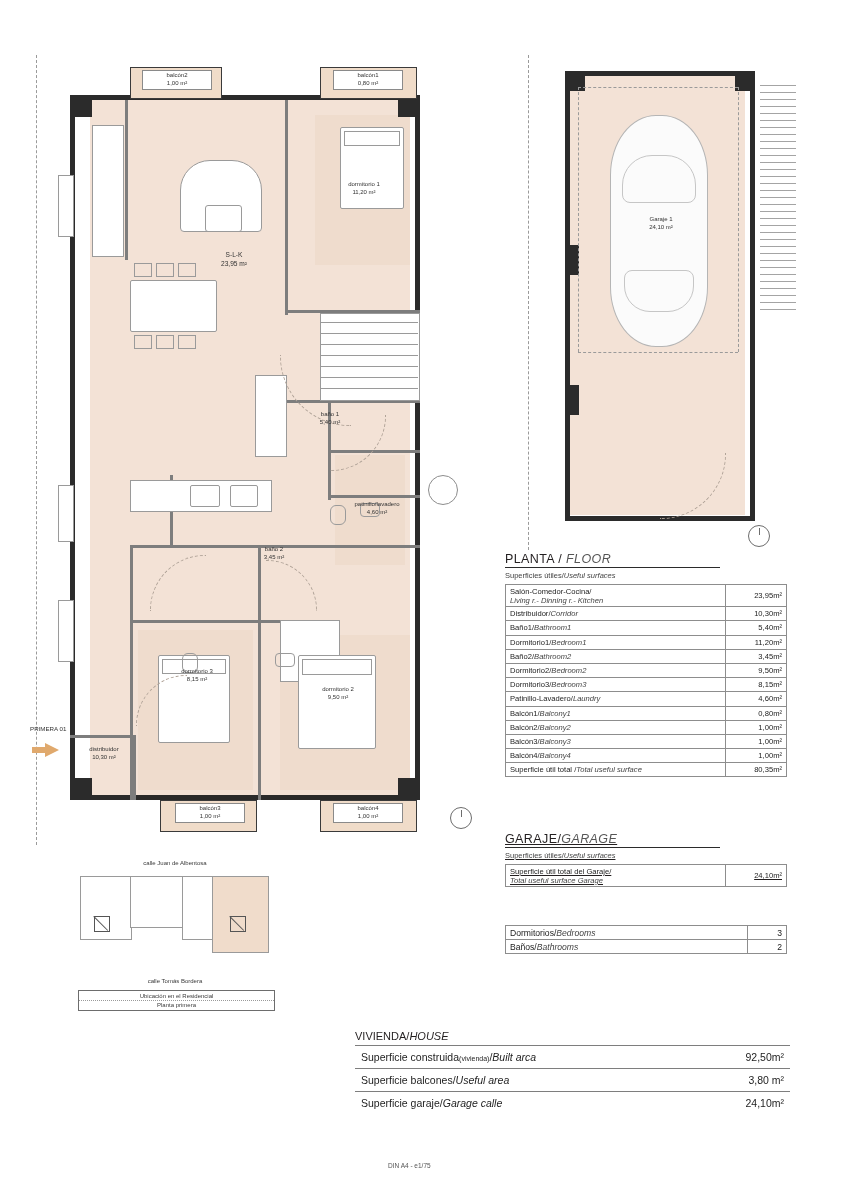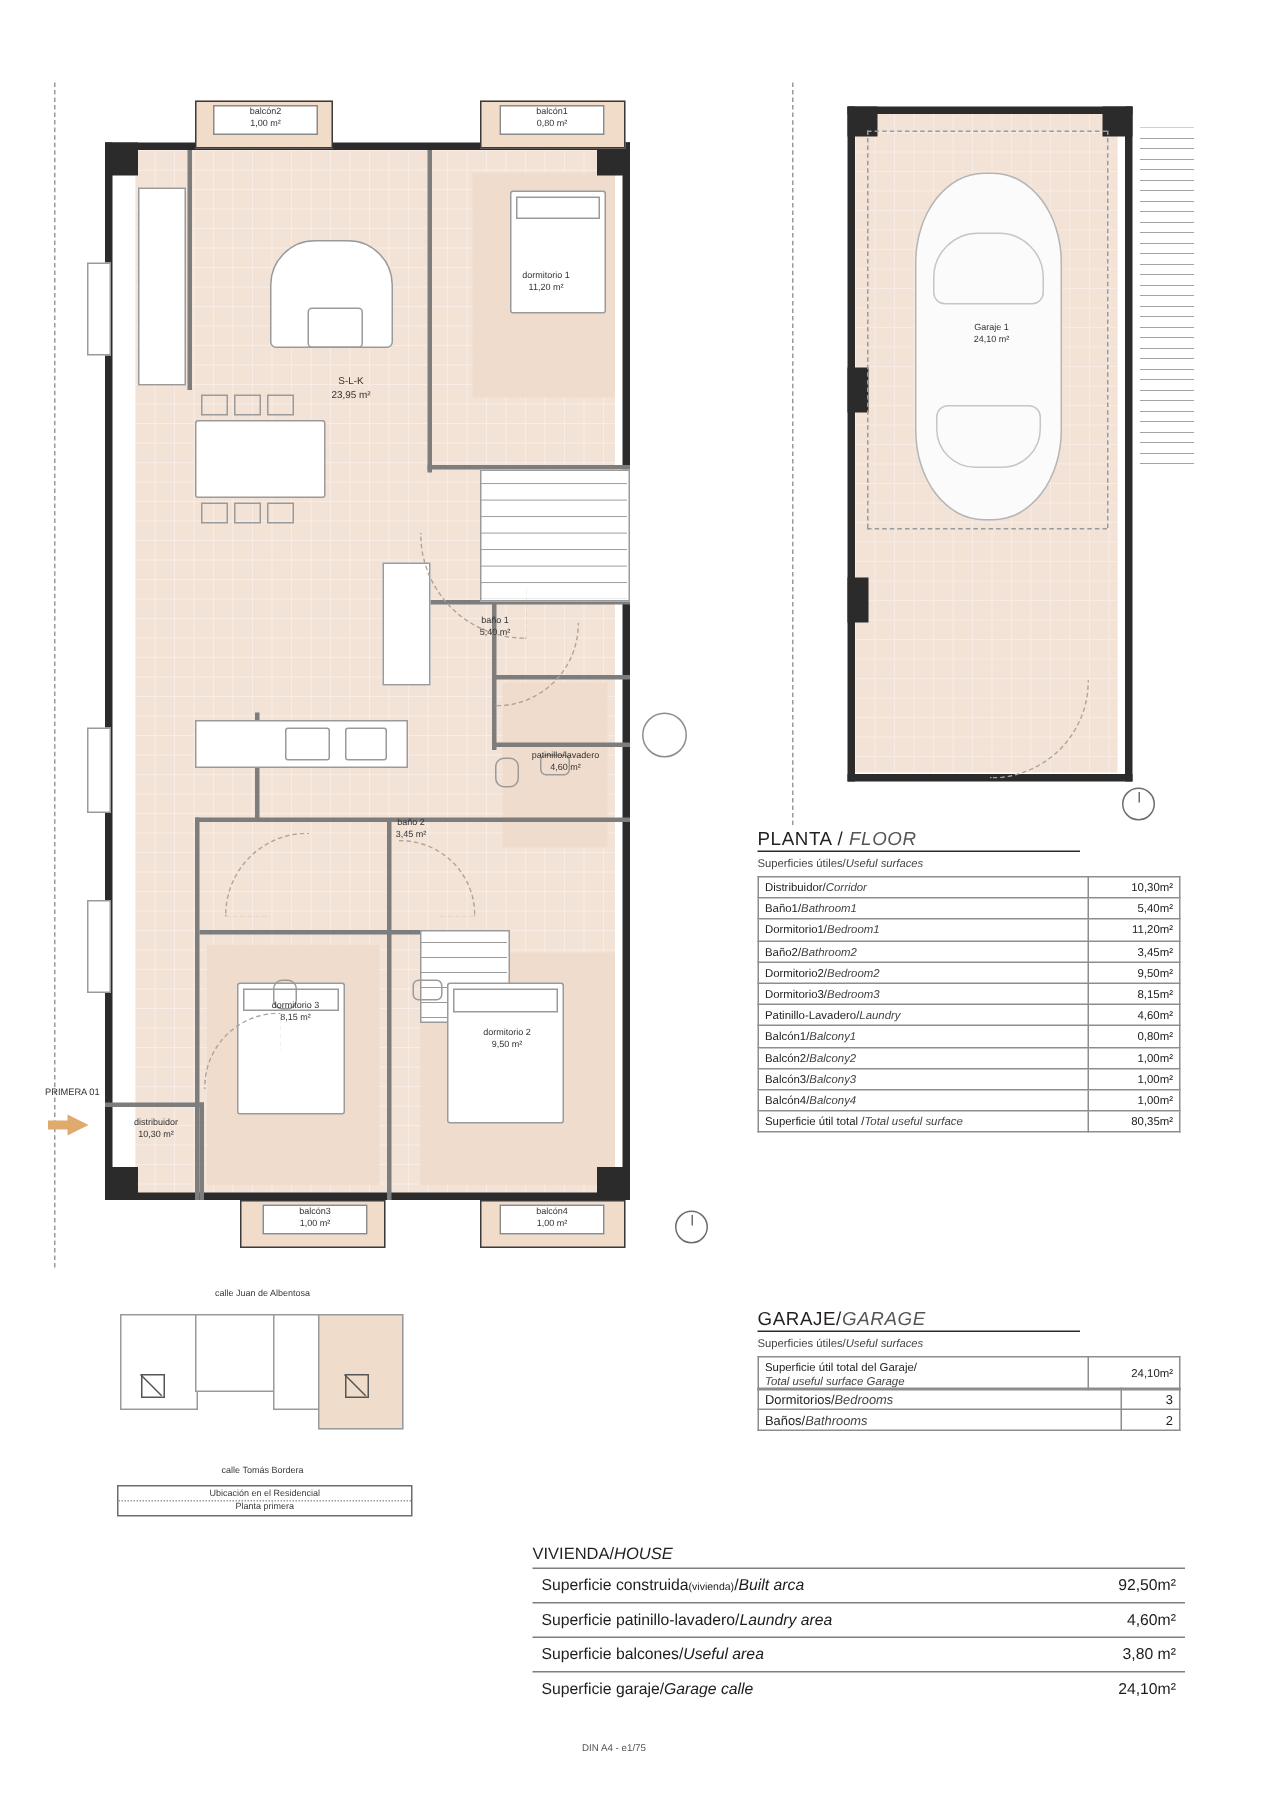--- a/index.html
+++ b/index.html
@@ -234,20 +234,24 @@
       <span>PLANTA / </span><i>FLOOR</i>
     </div>
     <div style="position:relative;height:3px;">
       <div class="rule" style="left:0;top:1px;width:215px;"></div>
     </div>
     <div class="sub" style="padding-top:2px;">
       <span>Superficies útiles/</span><i>Useful surfaces</i>
     </div>
     <table class="t" style="margin-top:4px;width:282px;">
       <tbody>
+          <tr>
+            <td><span>Salón-Comedor-Cocina/</span><br><i>Living r.- Dinning r.- Kitchen</i></td>
+            <td class="v">23,95m²</td>
+          </tr>
       <tr>
             <td><span>Distribuidor/</span><i>Corridor</i></td>
             <td class="v">10,30m²</td>
           </tr>
       <tr>
             <td><span>Baño1/</span><i>Bathroom1</i></td>
             <td class="v">5,40m²</td>
           </tr>
       <tr>
             <td><span>Dormitorio1/</span><i>Bedroom1</i></td>
@@ -286,21 +290,21 @@
             <td class="v">1,00m²</td>
           </tr>
       <tr>
             <td><span>Superficie útil total /</span><i>Total useful surface</i></td>
             <td class="v">80,35m²</td>
           </tr>
     </tbody>
       </table>
   </div>
 
-  <div class="abs" style="left:505px;top:872px;width:282px;">
+  <div class="abs" style="left:505px;top:832px;width:282px;text-decoration:underline;">
     <div class="sect-title">
       <span>GARAJE/</span><i>GARAGE</i>
     </div>
     <div style="position:relative;height:3px;">
       <div class="rule" style="left:0;top:1px;width:215px;"></div>
     </div>
     <div class="sub" style="padding-top:2px;">
       <span>Superficies útiles/</span><i>Useful surfaces</i>
     </div>
     <table class="t" style="margin-top:4px;width:282px;">
@@ -352,24 +356,20 @@
     <div class="vivienda">
       <span>VIVIENDA/</span><i>HOUSE</i>
     </div>
     <table class="big">
       <tbody>
           <tr>
         <td><span>Superficie construida</span><span style="font-size:7px;">(vivienda)</span><span>/</span><i>Built arca</i></td>
         <td class="v">92,50m²</td>
       </tr>
       <tr>
-        <td><span>Superficie patinillo-lavadero</span><span>/</span><i>Laundry area</i></td>
-        <td class="v">4,60m²</td>
-      </tr>
-      <tr>
         <td><span>Superficie balcones</span><span>/</span><i>Useful area</i></td>
         <td class="v">3,80 m²</td>
       </tr>
       <tr>
         <td><span>Superficie garaje</span><span>/</span><i>Garage calle</i></td>
         <td class="v">24,10m²</td>
       </tr>
     </tbody>
       </table>
   </div>

